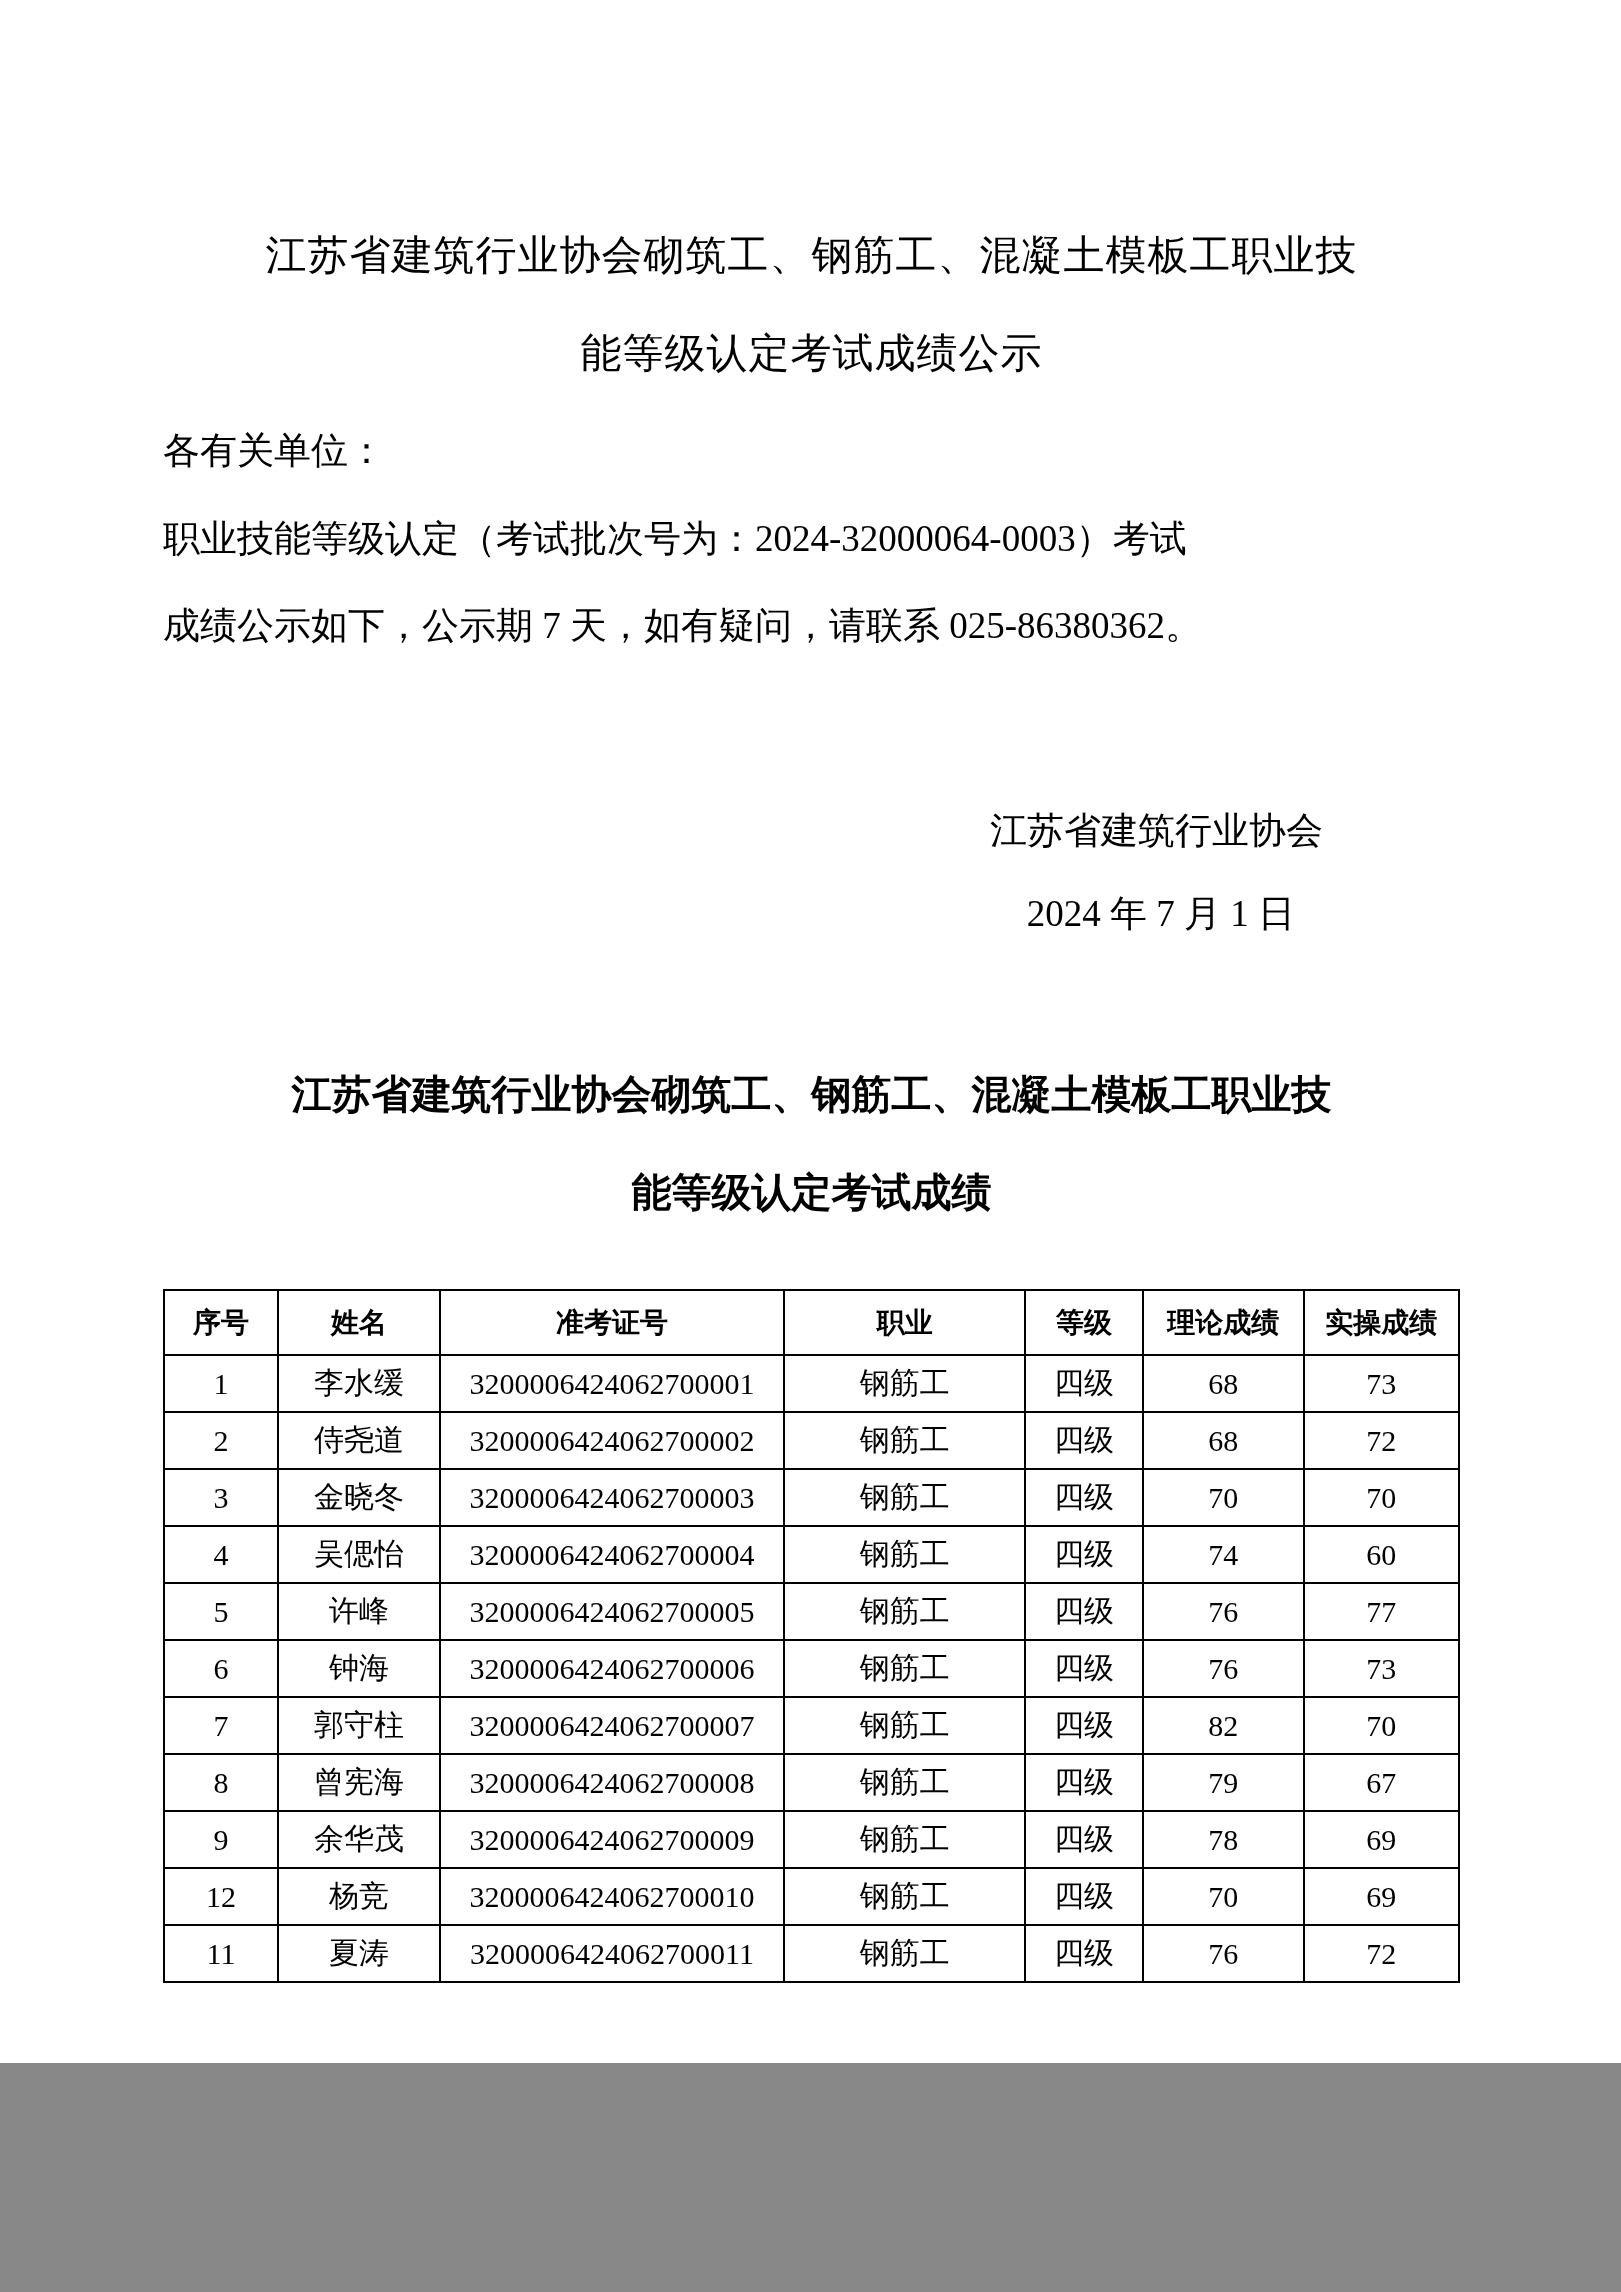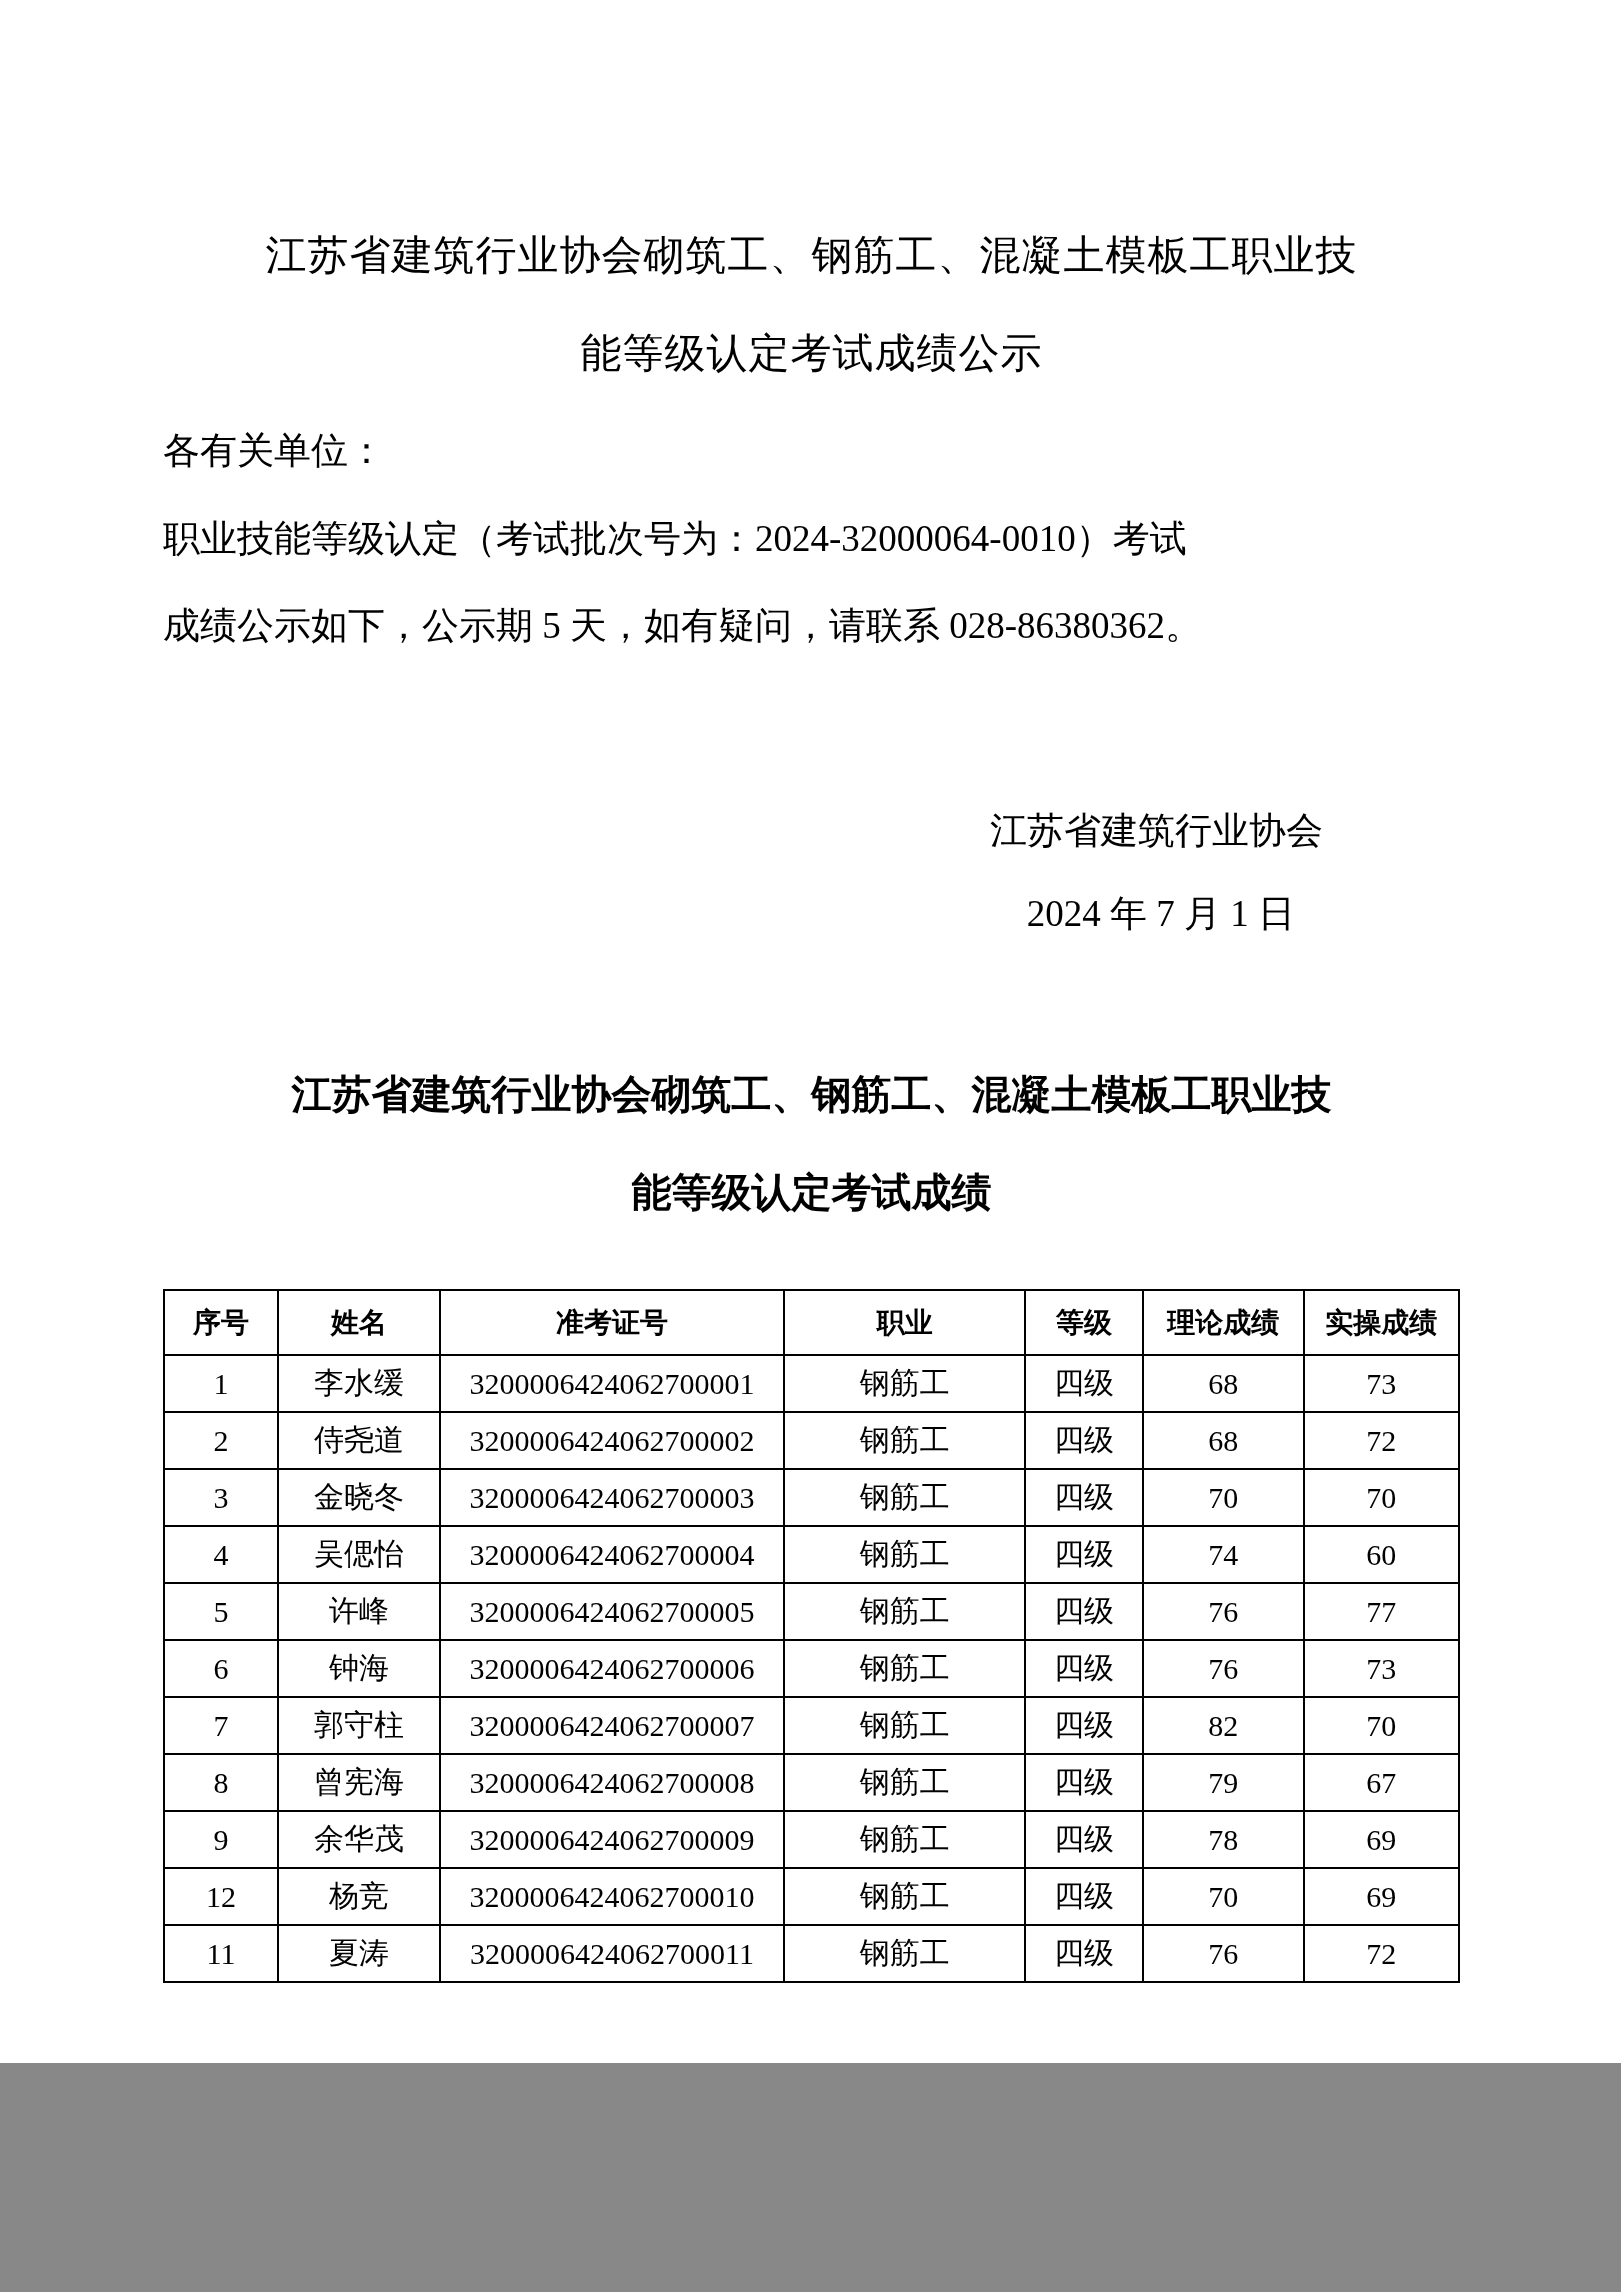--- a/index.html
+++ b/index.html
@@ -79,22 +79,22 @@
 <div class="page">
 
   <h1 class="doc-title">
     <div>江苏省建筑行业协会砌筑工、钢筋工、混凝土模板工职业技</div>
     <div>能等级认定考试成绩公示</div>
   </h1>
 
   <div class="salutation">各有关单位：</div>
 
   <div class="para">
-    <div class="line">职业技能等级认定（考试批次号为：2024-32000064-0010）考试</div>
-    <div class="line">成绩公示如下，公示期 5 天，如有疑问，请联系 028-86380362。</div>
+    <div class="line">职业技能等级认定（考试批次号为：2024-32000064-0003）考试</div>
+    <div class="line">成绩公示如下，公示期 7 天，如有疑问，请联系 025-86380362。</div>
   </div>
 
   <div class="sign-org">江苏省建筑行业协会</div>
   <div class="sign-date">2024 年 7 月 1 日</div>
 
   <h2 class="table-title">
     <div>江苏省建筑行业协会砌筑工、钢筋工、混凝土模板工职业技</div>
     <div>能等级认定考试成绩</div>
   </h2>
 

